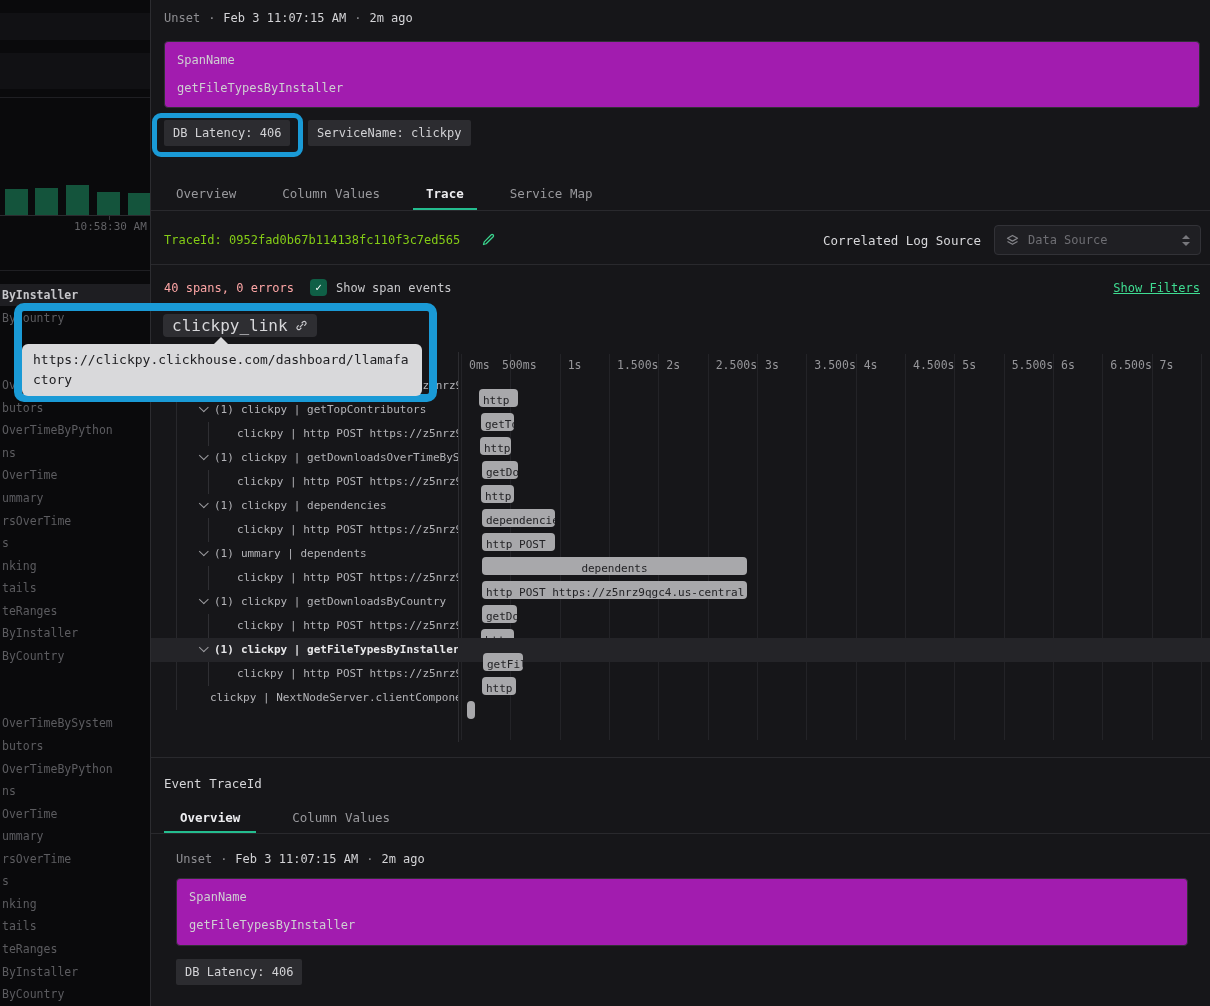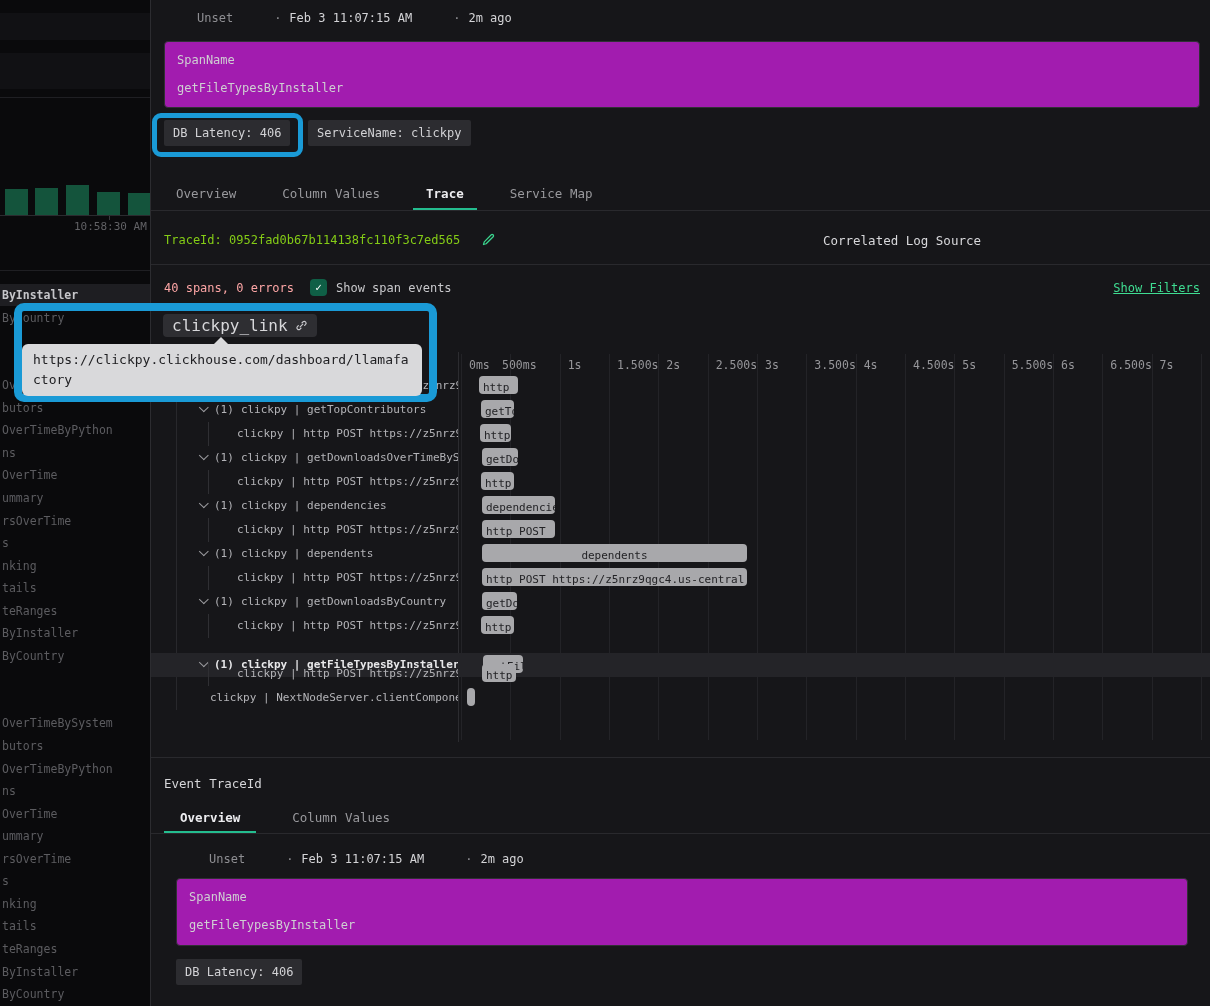--- a/index.html
+++ b/index.html
@@ -15,21 +15,21 @@
   #hist-tick { position:absolute; left:109px; top:216px; width:1px; height:4px; background:#3a3a3e; }
   #hist-time { position:absolute; left:74px; top:220px; font-size:11px; color:#616165; }
   .u-row { position:absolute; left:2px; width:148px; height:22px; line-height:22px;
     font-size:11.5px; color:#5c5c60; white-space:nowrap; overflow:hidden; }
   .u-row.sel { left:0; padding-left:2px; width:150px; color:#c6c6ca; font-weight:bold; background:#1e1e22; }
 
   
   #drawer { position:absolute; left:150px; top:0; width:1060px; height:1006px;
     background:#161619; border-left:1px solid #2c2c30; }
   .meta { position:absolute; font-size:12px; white-space:nowrap; }
-  .meta .dim { color:#8e8e92;margin-left:33px; }
+  .meta .dim { color:#8e8e92; }
   .meta .lit { color:#d4d4d7; }
   .meta span { margin-right:8px; }
   .span-box { position:absolute; background:#a21caf; border:1px solid #303034; border-radius:4px;padding-left:24px; }
   .span-box .lbl { position:absolute; left:12px; top:11px; font-size:12px; color:#cfcfd2; }
   .span-box .val { position:absolute; left:12px; top:39px; font-size:12px; color:#cfcfd2; }
   .badge { position:absolute; height:26px; line-height:26px; padding:0 9px; background:#2c2c30;
     border-radius:2px; font-size:12px; color:#d2d2d5; white-space:nowrap; }
 
   .tabs { position:absolute; left:0; width:1060px; display:flex; border-bottom:1px solid #29292d; }
   #main-tabs { top:178px; height:33px; padding-left:12px; gap:20px; }
@@ -72,21 +72,21 @@
   .t-name { position:absolute; left:0; top:0; width:307px; height:24px; line-height:24px;
     font-size:11px; color:#b4b4b8; white-space:nowrap; overflow:hidden; }
   .t-row.parent .t-name { padding-left:50px; }
   .t-row.child  .t-name { padding-left:86px; }
   .t-row.root   .t-name { padding-left:59px; }
   .t-row.hl .t-name { color:#e8e8ea; font-weight:bold; }
   .chev { display:inline-block; width:7px; height:7px; border-left:1.5px solid #9a9a9e;
     border-bottom:1.5px solid #9a9a9e; transform:rotate(-45deg) translate(1px,-2px); margin-right:6px; }
   .count { margin-right:7px; }
   .tree-tick { position:absolute; left:57px; top:0; width:1px; height:24px; background:#2f2f33; }
-  .t-bar { position:absolute; top:2px; height:18px; background:#a8a8ab; border-radius:4px;
+  .t-bar { position:absolute; top:15px; height:18px; background:#a8a8ab; border-radius:4px;
     color:#232326; font-size:11px; line-height:18px; padding:3px 4px; overflow:hidden;
     white-space:nowrap; cursor:pointer; }
   .t-bar.center { text-align:center; }
 
   
   #ed-title { position:absolute; left:13px; top:776px; font-size:12.5px; color:#d6d6d9; }
 
   
   #hl1 { position:absolute; left:152px; top:113px; width:151px; height:44px;
     border:5px solid #1a9ad6; border-radius:9px; z-index:40; }
@@ -177,20 +177,31 @@
     </div>
 
   <div id="trace-row1">
     <div id="trace-id">TraceId: 0952fad0b67b114138fc110f3c7ed565</div>
     <div id="pencil">
       <svg viewBox="0 0 24 24" width="15" height="15" fill="none" stroke="#3bd68f" stroke-width="2" stroke-linecap="round" stroke-linejoin="round">
           <path d="M4 20l1.2-4.2L16.5 4.5a1.9 1.9 0 0 1 2.7 0l.3.3a1.9 1.9 0 0 1 0 2.7L8.2 18.8z"></path>
         </svg>
     </div>
     <div id="corr-label">Correlated Log Source</div>
+    <div id="ds-select">
+      <svg viewBox="0 0 24 24" width="15" height="15" fill="none" stroke="#85858a" stroke-width="2" stroke-linejoin="round">
+          <path d="M12 4 4 8.5 12 13l8-4.5z"></path>
+          <path d="M4 13.5 12 18l8-4.5"></path>
+        </svg>
+      <span class="ph">Data Source</span>
+      <span class="updown">
+          <i class="up"></i>
+          <i class="dn"></i>
+        </span>
+    </div>
   </div>
   <div class="divider" style="top:264px"></div>
 
   <div id="summary-row">
     <div id="spans-summary">40 spans, 0 errors</div>
     <div id="sse-check">✓</div>
     <div id="sse-label">Show span events</div>
     <div id="show-filters">Show Filters</div>
   </div>
 
@@ -257,38 +268,38 @@
         <div class="t-row parent" style="top: 142px;">
           <div class="t-name"><span class="chev"></span><span class="count">(1)</span><span>clickpy | dependencies</span></div>
           <div class="t-bar" style="left: 331px; width: 73px;">dependencies</div>
         </div>
         <div class="t-row child" style="top: 166px;">
           <div class="tree-tick"></div>
           <div class="t-name"><span>clickpy | http POST https://z5nrz9</span></div>
           <div class="t-bar" style="left: 331px; width: 73px;">http POST</div>
         </div>
         <div class="t-row parent" style="top: 190px;">
-          <div class="t-name"><span class="chev"></span><span class="count">(1)</span><span>clickpy | dependents</span></div>
+          <div class="t-name"><span class="chev"></span><span class="count">(1)</span><span>ummary | dependents</span></div>
           <div class="t-bar center" style="left: 331px; width: 265px;">dependents</div>
         </div>
         <div class="t-row child" style="top: 214px;">
           <div class="tree-tick"></div>
           <div class="t-name"><span>clickpy | http POST https://z5nrz9</span></div>
           <div class="t-bar" style="left: 331px; width: 265px;">http POST https://z5nrz9qgc4.us-central</div>
         </div>
         <div class="t-row parent" style="top: 238px;">
           <div class="t-name"><span class="chev"></span><span class="count">(1)</span><span>clickpy | getDownloadsByCountry</span></div>
           <div class="t-bar" style="left: 331px; width: 35px;">getDownloadsByCountry</div>
         </div>
         <div class="t-row child" style="top: 262px;">
           <div class="tree-tick"></div>
           <div class="t-name"><span>clickpy | http POST https://z5nrz9</span></div>
           <div class="t-bar" style="left: 330px; width: 33px;">http POST</div>
         </div>
-        <div class="t-row parent hl" style="top: 286px; margin-top: 15px;">
+        <div class="t-row parent hl" style="top: 286px;">
           <div class="t-name"><span class="chev"></span><span class="count">(1)</span><span>clickpy | getFileTypesByInstaller</span></div>
           <div class="t-bar" style="left: 332px; width: 40px;">getFileTypesByInstaller</div>
         </div>
         <div class="t-row child" style="top: 310px;">
           <div class="tree-tick"></div>
           <div class="t-name"><span>clickpy | http POST https://z5nrz9</span></div>
           <div class="t-bar" style="left: 331px; width: 34px;">http POST</div>
         </div>
         <div class="t-row root" style="top: 334px;">
           <div class="t-name"><span>clickpy | NextNodeServer.clientCompone</span></div>

